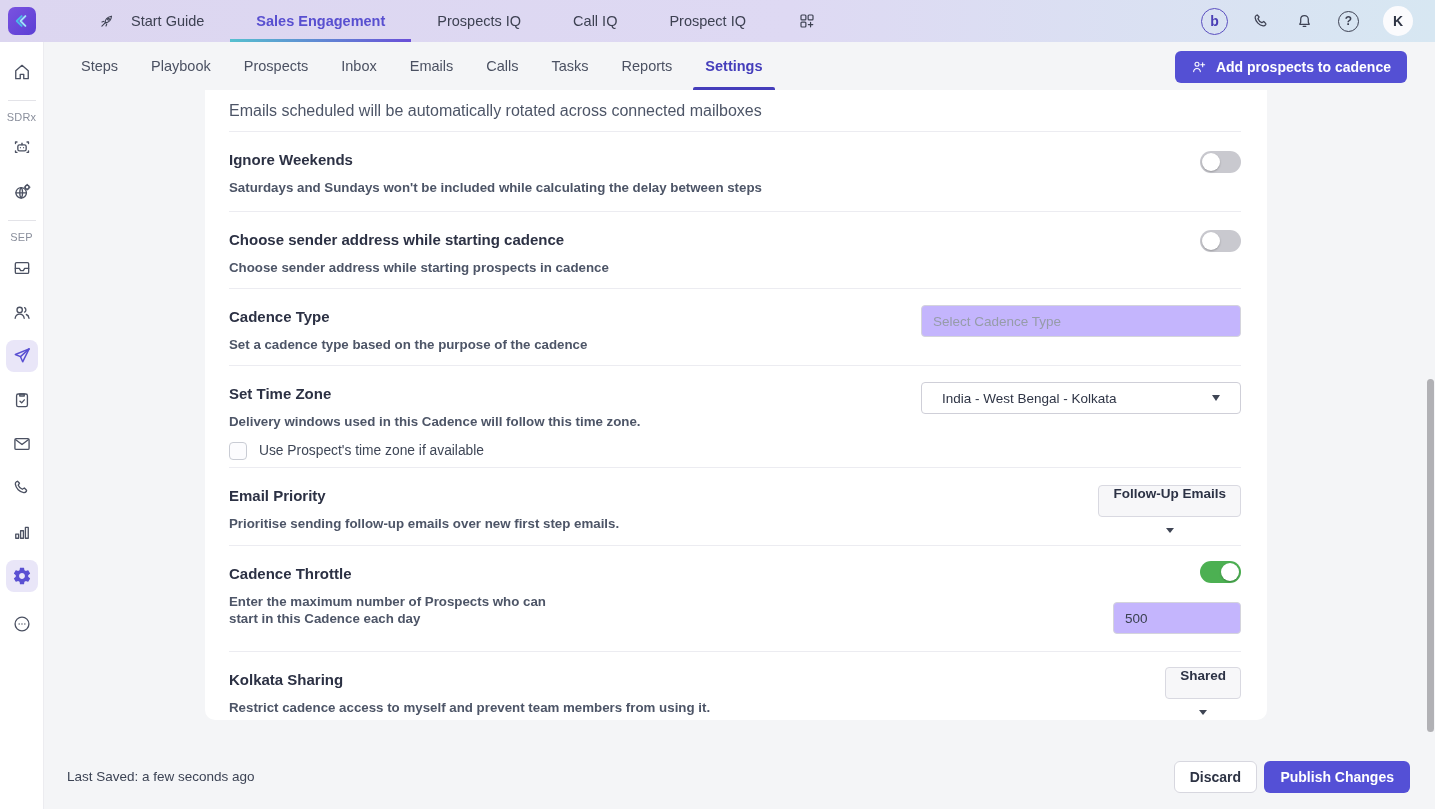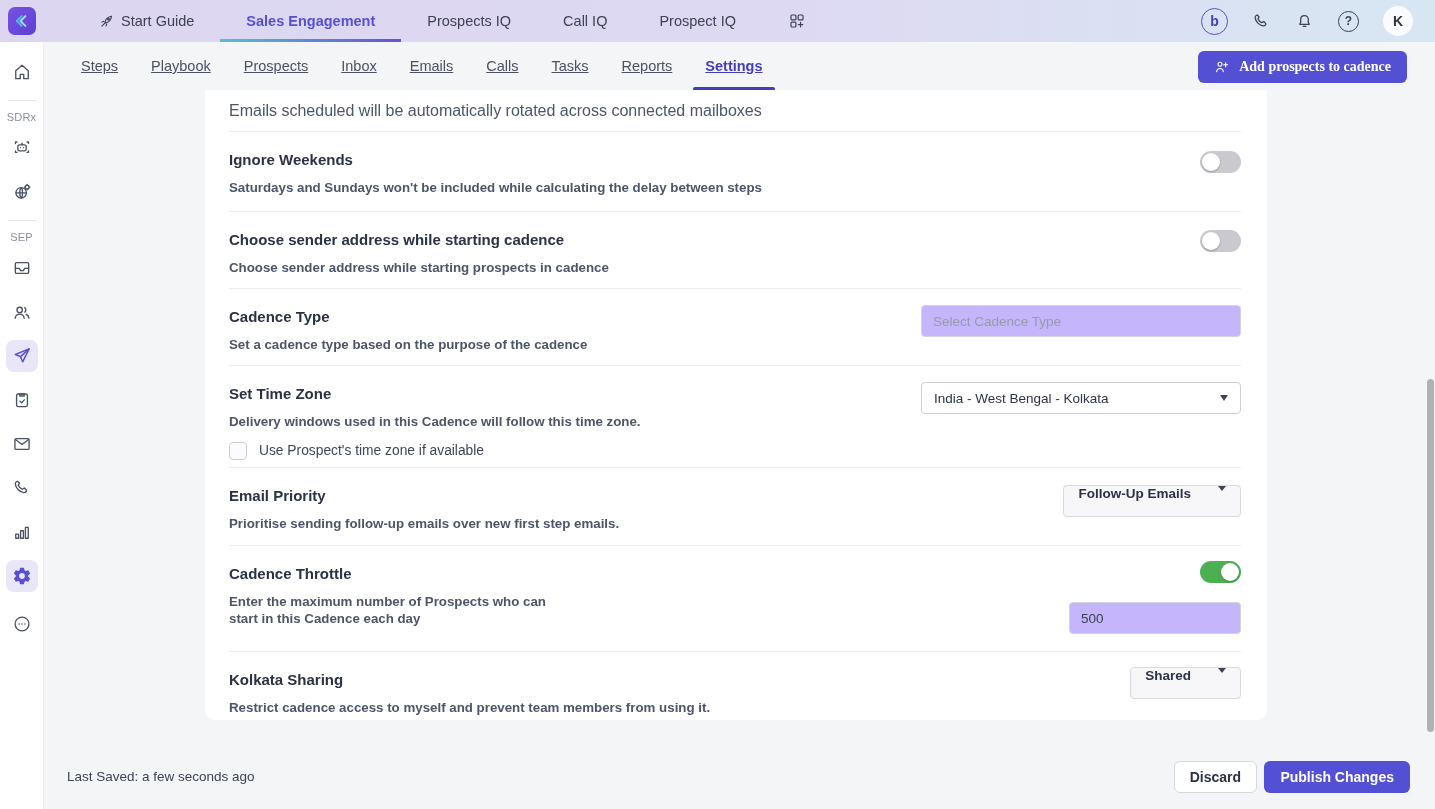--- a/index.html
+++ b/index.html
@@ -16,21 +16,21 @@
     background:linear-gradient(90deg,#dcd6f0 0%,#ded9f3 55%,#d7e7f2 100%);
     display:flex; align-items:center; z-index:30;
   }
   .logo {
     width:28px; height:28px; margin-left:8px; border-radius:7px;
     background:linear-gradient(135deg,#7a52e0,#5b3fd4);
     display:flex; align-items:center; justify-content:center; cursor:pointer;
   }
   .nav-items { display:flex; height:100%; margin-left:36px; }
   .nav-item {
-    height:100%; display:flex; align-items:center; gap:6px;
+    height:100%; display:flex; align-items:center; gap:16px;
     padding:0 26px; font-size:14.5px; color:#3d4152; cursor:pointer; position:relative;
   }
   .nav-item.active { color:#584fd0; font-weight:700; }
   .nav-item.active::after {
     content:""; position:absolute; left:0; right:0; bottom:0; height:3px;
     background:linear-gradient(90deg,#56c0cf,#6a4fd8);
   }
   .nav-right { margin-left:auto; display:flex; align-items:center; gap:24px; margin-right:22px; }
   .round-badge {
     width:27px; height:27px; border-radius:50%; border:1.5px solid #5b4fc0;
@@ -50,31 +50,31 @@
   .nav-ic { color:#3d4152; cursor:pointer; }
 
   
   .subnav {
     position:absolute; left:44px; top:42px; width:1391px; height:48px;
     background:#f4f5f7; display:flex; align-items:center; z-index:20;
   }
   .tabs { display:flex; height:100%; margin-left:25px; gap:9px; }
   .tab {
     height:100%; display:flex; align-items:center; padding:17px 12px;
-    font-size:14.5px; color:#4b5162; cursor:pointer; position:relative;text-decoration:underline;
+    font-size:14.5px; color:#4b5162; cursor:pointer; position:relative;
   }
   .tab.active { color:#443dbb; font-weight:700; }
   .tab.active::after {
     content:""; position:absolute; left:0; right:0; bottom:0; height:3px;
     background:#443dbb; border-radius:2px 2px 0 0;
   }
   .add-btn {
     position:absolute; right:28px; top:9px; height:32px;
     background:#5450d4; color:#fff; border:none; border-radius:6px;
-    font-family:Liberation Serif, serif; font-size:14px; font-weight:600;
+    font-family:Liberation Sans, sans-serif; font-size:14px; font-weight:600;
     display:flex; align-items:center; gap:9px; padding:0 16px; cursor:pointer;
   }
 
   
   .sidebar {
     position:absolute; left:0; top:42px; width:44px; height:767px;
     background:#fff; border-right:1px solid #ececf0;
     display:flex; flex-direction:column; align-items:center; padding-top:14px; z-index:25;
   }
   .side-box {
@@ -108,31 +108,31 @@
     background:#fff; top:2px; left:2px; box-shadow:0 1px 2px rgba(0,0,0,.25);
   }
   .tg.on { background:#4cb052; }
   .tg.on::after { left:auto; right:2px; }
 
   .txt-input {
     width:320px; height:32px; border:1px solid #d4d4dc; border-radius:4px;
     font-family:inherit; font-size:13.5px; color:#3a4150; padding:0 11px; background:#c4b5fd;
   }
   .txt-input::placeholder { color:#969ca9; }
-  .num-input { width:172px; }
+  .num-input { width:128px; }
 
   .select-box {
     width:320px; height:32px; border:1px solid #cfcfd8; border-radius:4px; background:#fff;
     display:flex; align-items:center; justify-content:space-between;
-    padding:0 12px; font-size:13.5px; color:#2e3445; cursor:pointer;
+    padding:0 20px; font-size:13.5px; color:#2e3445; cursor:pointer;
   }
   .drop-btn {
     height:32px; border:1px solid #d9d9e1; border-radius:4px; background:#f7f7f9;
-    display:flex; gap:27px; padding:0 14px;
-    font-size:13.5px; font-weight:600; color:#2c3245; cursor:pointer;
+    display:flex; align-items:center; gap:27px; padding:0 14px;
+    font-size:13.5px; font-weight:600; color:#2c3245; cursor:pointer;flex-direction:column;
   }
   .caret {
     width:0; height:0; border-left:4.5px solid transparent; border-right:4.5px solid transparent;
     border-top:5.5px solid #3f4554; flex:none;
   }
   .chk-row { display:flex; align-items:center; gap:12px; margin-top:12px; }
   .chk {
     width:18px; height:18px; border:1.5px solid #c9ccd4; border-radius:4px;
     background:#fcfcfe; cursor:pointer; flex:none;
   }

